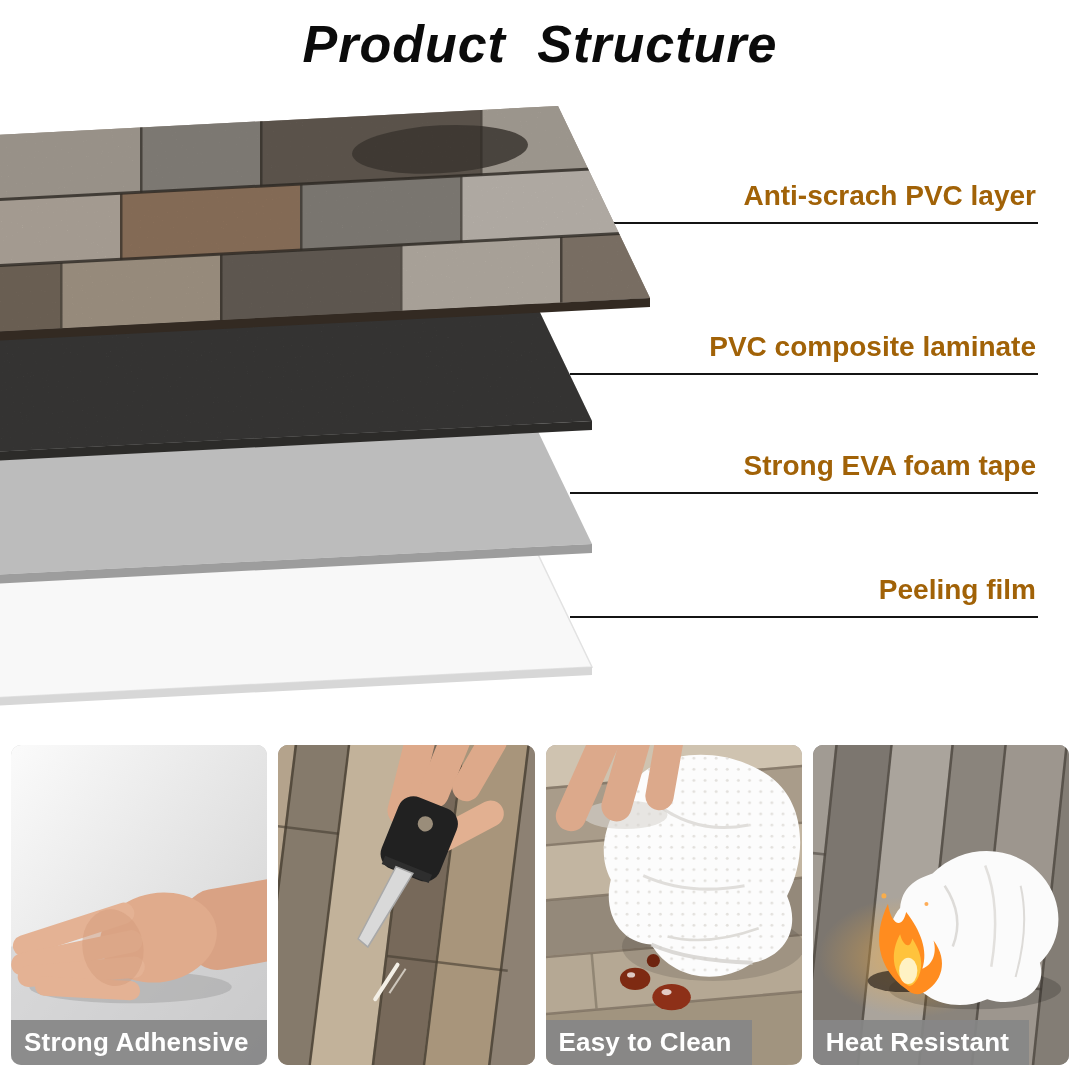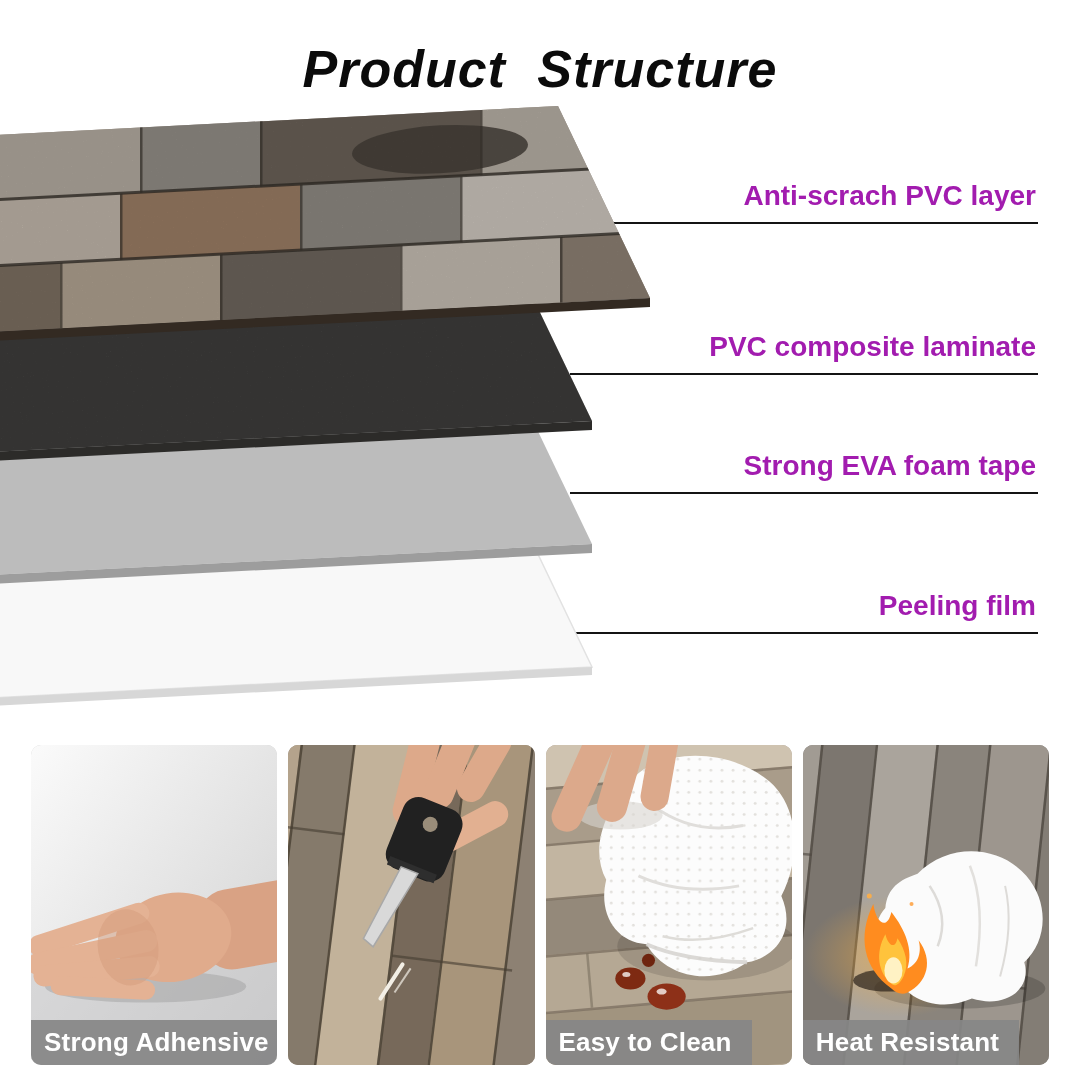--- a/index.html
+++ b/index.html
@@ -1,27 +1,27 @@
 <!DOCTYPE html>
 <html><head>
 <meta charset="utf-8">
 <style>
   html,body{margin:0;padding:0;background:#ffffff;}
   .page{position:relative;width:1080px;height:1080px;background:#ffffff;overflow:hidden;
         font-family:"Liberation Sans",sans-serif;color:#111;}
   .header{position:absolute;top:16px;left:0;width:100%;text-align:center;z-index:3;}
   .header-title{font-size:52px;line-height:56px;font-weight:800;font-style:italic;
-        letter-spacing:1px;word-spacing:16px;color:#0b0b0b;margin-top:25px;}
+        letter-spacing:1px;word-spacing:16px;color:#0b0b0b;}
   .header-sub{font-size:30px;line-height:34px;font-weight:600;color:#141414;margin-top:4px;}
   .callout{position:absolute;left:570px;width:466px;text-align:right;
-        font-size:28px;line-height:32px;font-weight:700;color:#a21caf;
+        font-size:28px;line-height:32px;font-weight:700;color:#a16207;
         padding:0 2px 10px 0;border-bottom:2.5px solid #141414;z-index:1;}
   .stack-svg{position:absolute;top:0;left:0;z-index:2;pointer-events:none;}
   .features{position:absolute;left:0;right:0;top:745px;height:320px;display:flex;
-        gap:11px;padding:0 31px;z-index:3;}
+        gap:11px;padding:0 11px;z-index:3;}
   .card{flex:1;position:relative;border-radius:10px;overflow:hidden;background:#cccccc;}
   .card svg{position:absolute;inset:0;display:block;}
   .badge{position:absolute;left:0;bottom:0;z-index:2;background:rgba(134,134,134,0.93);
         color:#ffffff;font-size:26px;font-weight:700;line-height:45px;
         padding:0 20px 0 13px;letter-spacing:.2px;white-space:nowrap;}
 </style>
 </head>
 <body>
 
 <div class="page">
@@ -32,21 +32,21 @@
 
   <div class="callout" style="top:180px">
     <span>Anti-scrach PVC layer</span>
   </div>
   <div class="callout" style="top:331px">
     <span>PVC composite laminate</span>
   </div>
   <div class="callout" style="top:450px">
     <span>Strong EVA foam tape</span>
   </div>
-  <div class="callout" style="top:590px">
+  <div class="callout" style="top:574px">
     <span>Peeling film</span>
   </div>
 
   <svg class="stack-svg" width="1080" height="720" viewBox="0 0 1080 720">
     <defs>
       <clipPath id="clipWood">
           <path d="M-200,145 L558,106 L650,298 L-108,337 Z"></path>
         </clipPath>
       <clipPath id="clipDark">
           <path d="M-258,268 L500,229 L592,421 L-166,460 Z"></path>

